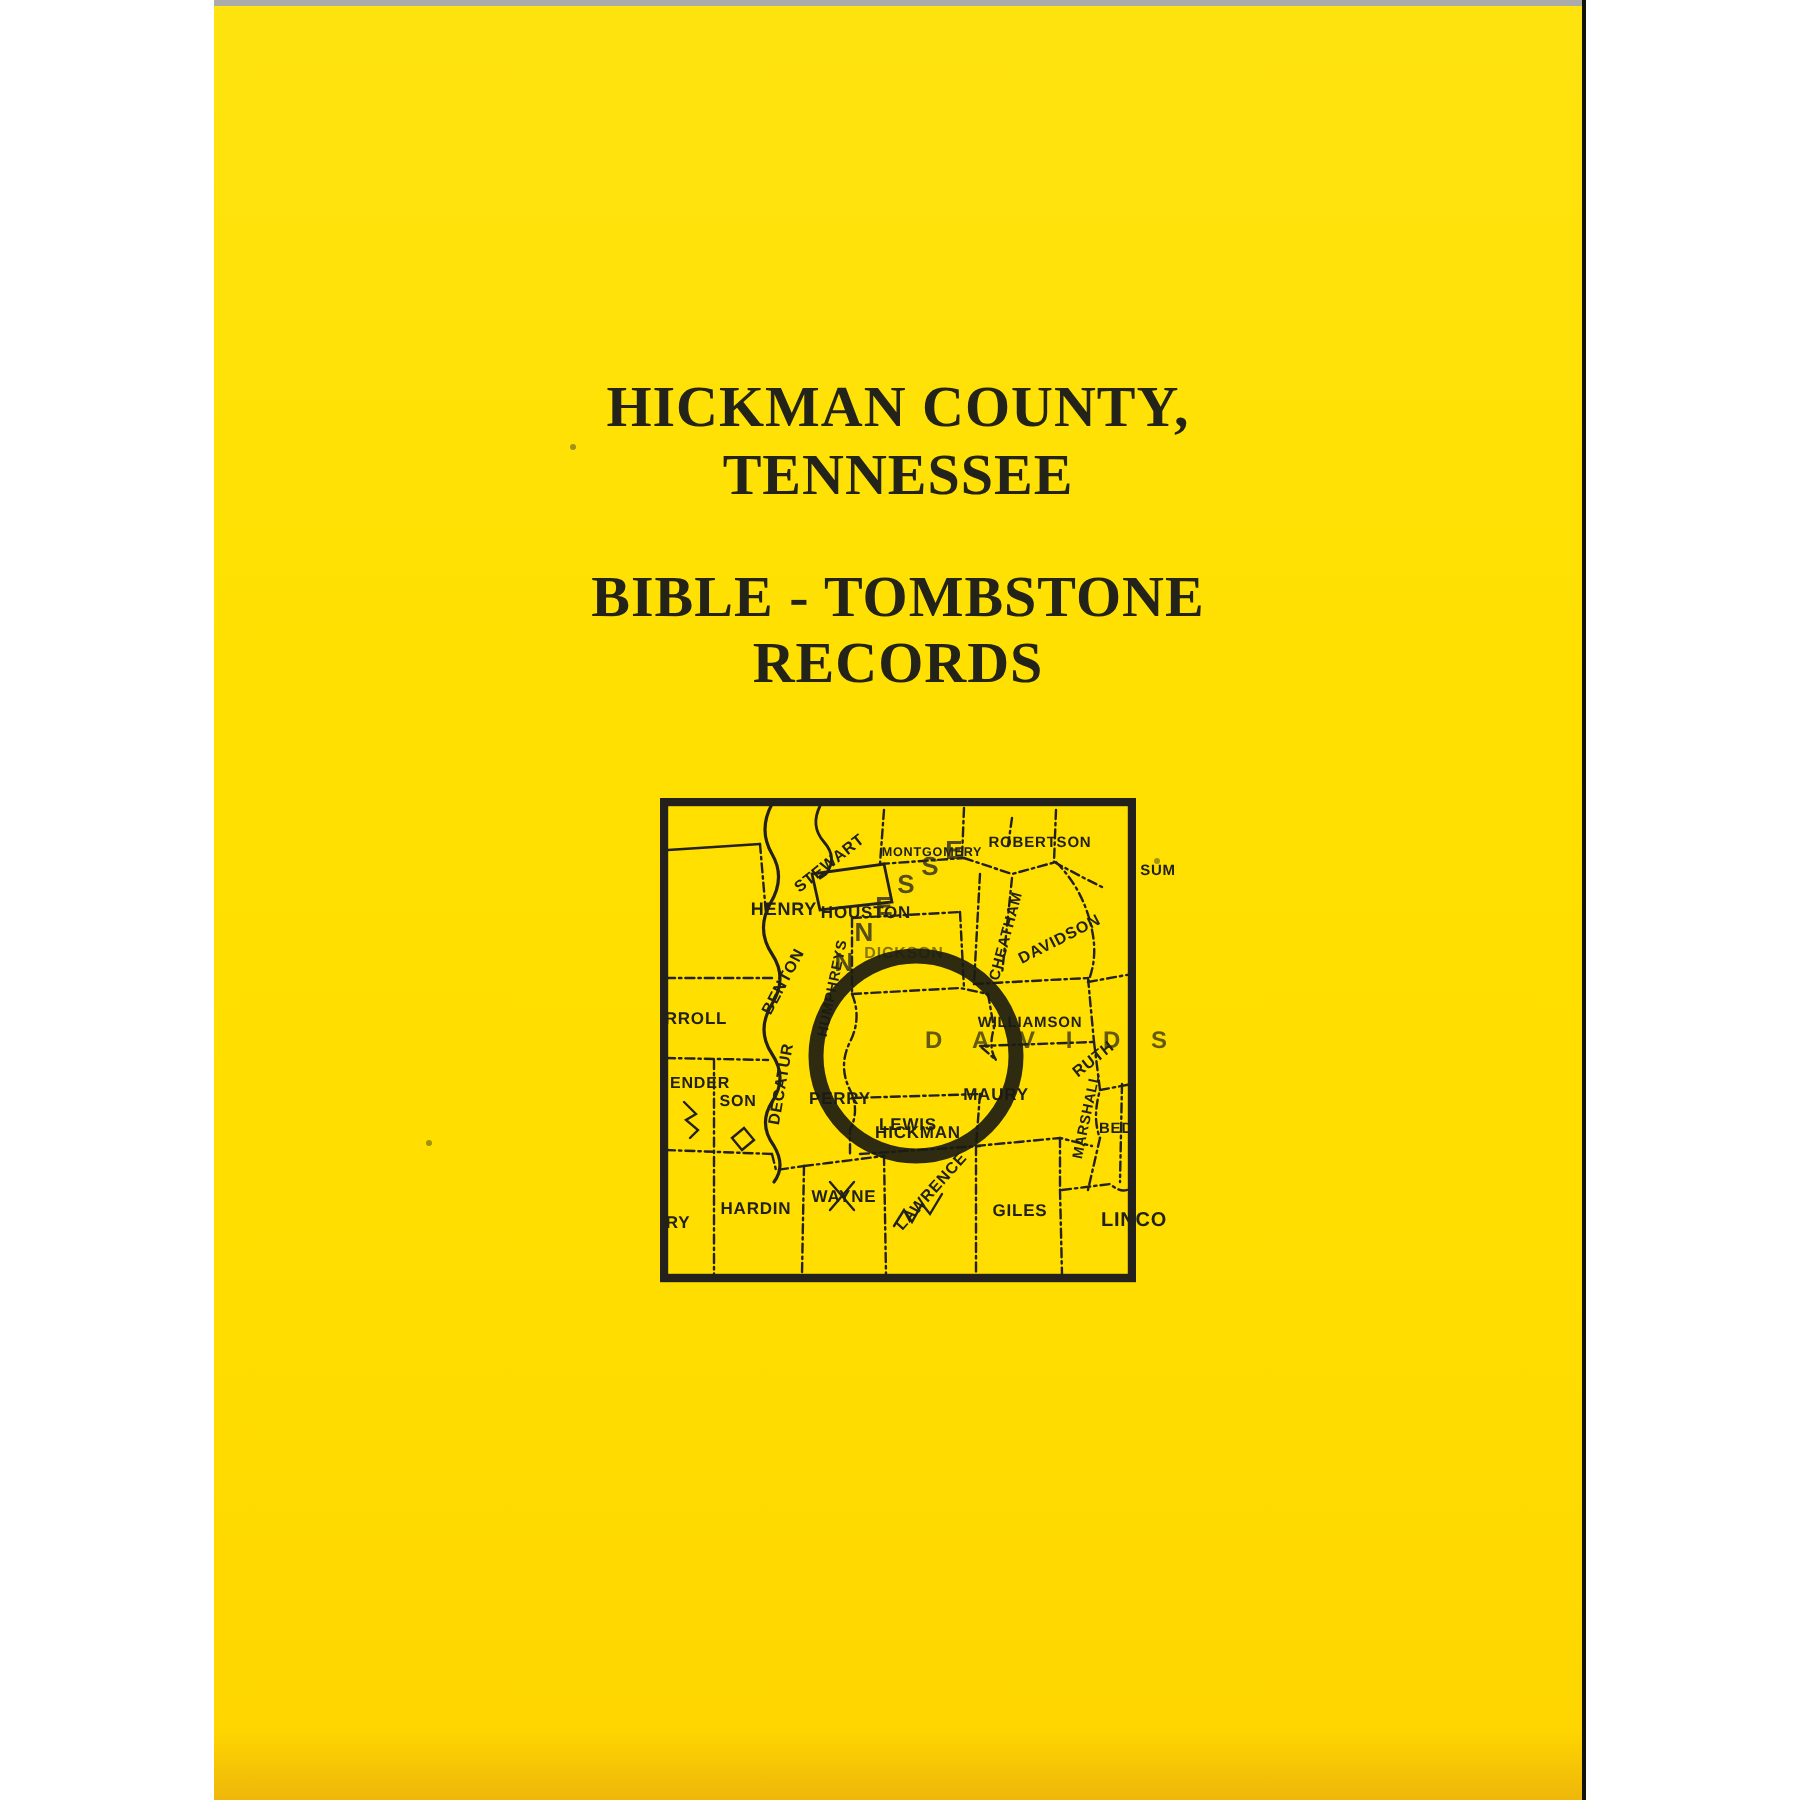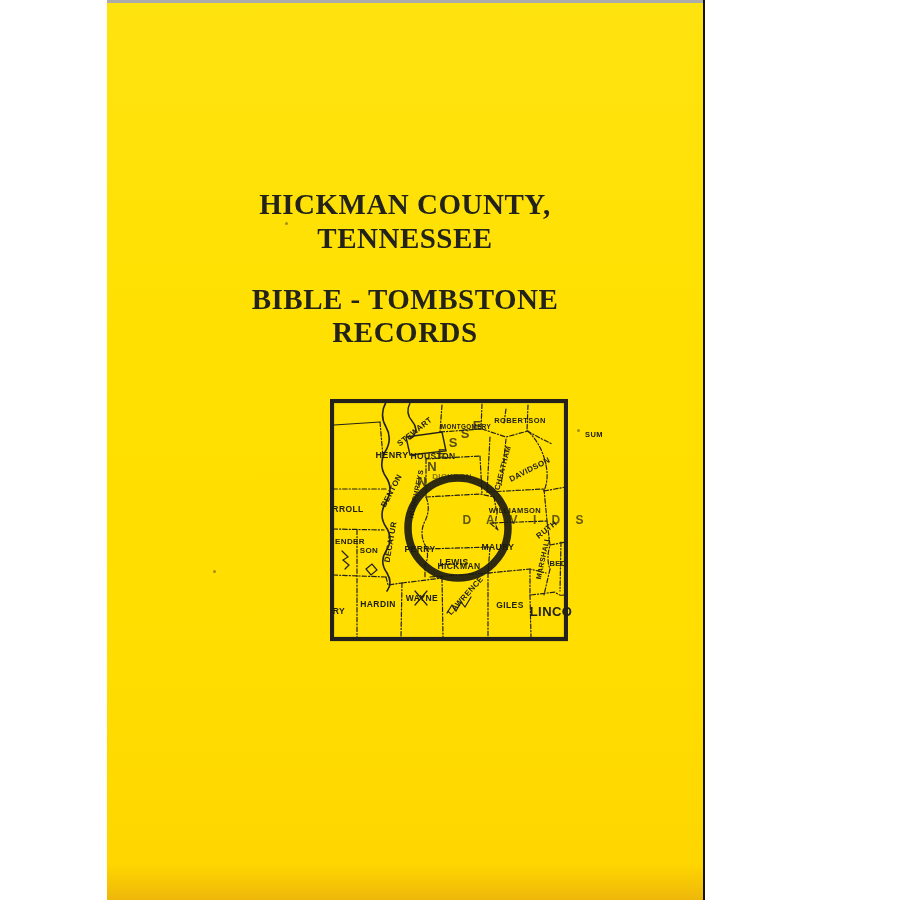--- a/index.html
+++ b/index.html
@@ -1,20 +1,20 @@
 <!DOCTYPE html>
 <html><head>
 <meta charset="utf-8">
 <style>
   html,body{margin:0;padding:0;background:#ffffff;width:900px;height:900px;overflow:hidden;}
   *{box-sizing:border-box;}
   #stage{position:relative;width:900px;height:900px;background:#ffffff;font-family:"Liberation Serif",serif;}
   
   #page{
-    position:absolute;left:107px;top:0;width:598px;height:900px;
+    position:absolute;left:107px;top:0;width:686px;height:900px;
     background:linear-gradient(180deg,#ffe30f 0%,#ffe000 40%,#ffdd00 75%,#ffd600 96%,#eeb70a 100%);
     border-right:2px solid #131308;
   }
   #page .topedge{position:absolute;left:0;top:0;width:100%;height:3px;background:#ababab;}
   .speck{position:absolute;width:3px;height:3px;border-radius:50%;background:rgba(90,80,30,.55);}
   
   .titleblock{position:absolute;left:0;width:100%;text-align:center;color:#23231a;
     font-weight:bold;letter-spacing:.5px;}
   #title{top:187px;font-size:29px;line-height:34px;}
   #subtitle{top:283px;font-size:29px;line-height:33px;}
@@ -110,21 +110,21 @@
           <path d="M85,192 l12,14 M97,192 l-12,14"></path>
           <path d="M117,214 l5,-8 l4,6 l5,-9 l4,5 l6,-10"></path>
         </g>
       </svg>
 
       <div id="labels">
           <span class="clabel" style="left: 62px; top: 56px; font-size: 9px; transform: translate(-50%, -50%) rotate(0deg);">HENRY</span>
           <span class="clabel" style="left: 85px; top: 33px; font-size: 8px; transform: translate(-50%, -50%) rotate(-38deg);">STEWART</span>
           <span class="clabel" style="left: 136px; top: 28px; font-size: 6.3px; transform: translate(-50%, -50%) rotate(0deg);">MONTGOMERY</span>
           <span class="clabel" style="left: 190px; top: 22px; font-size: 7.5px; transform: translate(-50%, -50%) rotate(0deg);">ROBERTSON</span>
-          <span class="clabel" style="left: 242px; top: 36px; font-size: 7.5px; transform: translate(-50%, -50%) rotate(0deg); padding-left: 44px;">SUM</span>
+          <span class="clabel" style="left: 227px; top: 36px; font-size: 7.5px; transform: translate(-50%, -50%) rotate(0deg); padding-left: 44px;">SUM</span>
           <span class="clabel" style="left: 103px; top: 57px; font-size: 8.5px; transform: translate(-50%, -50%) rotate(0deg);">HOUSTON</span>
           <span class="clabel" style="left: 173px; top: 69px; font-size: 7.5px; transform: translate(-50%, -50%) rotate(-75deg);">CHEATHAM</span>
           <span class="clabel" style="left: 200px; top: 71px; font-size: 8px; transform: translate(-50%, -50%) rotate(-27deg);">DAVIDSON</span>
           <span class="clabel" style="left: 62px; top: 92px; font-size: 8px; transform: translate(-50%, -50%) rotate(-62deg);">BENTON</span>
           <span class="clabel" style="left: 86px; top: 95px; font-size: 7.2px; transform: translate(-50%, -50%) rotate(-78deg);">HUMPHREYS</span>
           <span class="clabel" style="left: 122px; top: 78px; font-size: 8px; transform: translate(-50%, -50%) rotate(0deg); opacity: 0.55;">DICKSON</span>
           <span class="clabel" style="left: 18px; top: 110px; font-size: 8.5px; transform: translate(-50%, -50%) rotate(0deg);">RROLL</span>
           <span class="clabel" style="left: 185px; top: 112px; font-size: 7.5px; transform: translate(-50%, -50%) rotate(0deg);">WILLIAMSON</span>
           <span class="clabel" style="left: 129px; top: 123px; font-size: 8.5px; transform: translate(-50%, -50%) rotate(0deg); margin-top: 44px;">HICKMAN</span>
           <span class="clabel bigletters" style="left: 196px; top: 121px; font-size: 12px; transform: translate(-50%, -50%) rotate(0deg); opacity: 0.7;">D A V I D S</span>
@@ -134,21 +134,21 @@
           <span class="clabel" style="left: 61px; top: 143px; font-size: 8px; transform: translate(-50%, -50%) rotate(-80deg);">DECATUR</span>
           <span class="clabel" style="left: 90px; top: 150px; font-size: 8.5px; transform: translate(-50%, -50%) rotate(0deg);">PERRY</span>
           <span class="clabel" style="left: 168px; top: 148px; font-size: 8.5px; transform: translate(-50%, -50%) rotate(0deg);">MAURY</span>
           <span class="clabel" style="left: 213px; top: 159px; font-size: 7.2px; transform: translate(-50%, -50%) rotate(-78deg);">MARSHALL</span>
           <span class="clabel" style="left: 228px; top: 165px; font-size: 7.5px; transform: translate(-50%, -50%) rotate(0deg);">BED</span>
           <span class="clabel" style="left: 124px; top: 163px; font-size: 8.5px; transform: translate(-50%, -50%) rotate(0deg);">LEWIS</span>
           <span class="clabel" style="left: 48px; top: 205px; font-size: 8.5px; transform: translate(-50%, -50%) rotate(0deg); text-align: center;">HARDIN</span>
           <span class="clabel" style="left: 92px; top: 199px; font-size: 8.5px; transform: translate(-50%, -50%) rotate(0deg);">WAYNE</span>
           <span class="clabel" style="left: 136px; top: 197px; font-size: 8px; transform: translate(-50%, -50%) rotate(-48deg);">LAWRENCE</span>
           <span class="clabel" style="left: 180px; top: 206px; font-size: 8.5px; transform: translate(-50%, -50%) rotate(0deg);">GILES</span>
-          <span class="clabel" style="left: 221px; top: 212px; font-size: 13px; transform: translate(-50%, -50%) rotate(0deg);">LINCO</span>
+          <span class="clabel" style="left: 237px; top: 212px; font-size: 10px; transform: translate(-50%, -50%) rotate(0deg);">LINCO</span>
           <span class="clabel" style="left: 9px; top: 212px; font-size: 8.5px; transform: translate(-50%, -50%) rotate(0deg);">RY</span>
           <span class="stletter" style="left: 92px; top: 82px; transform: translate(-50%, -50%) rotate(0deg);">N</span>
           <span class="stletter" style="left: 102px; top: 67px; transform: translate(-50%, -50%) rotate(0deg);">N</span>
           <span class="stletter" style="left: 112px; top: 54px; transform: translate(-50%, -50%) rotate(0deg);">E</span>
           <span class="stletter" style="left: 123px; top: 43px; transform: translate(-50%, -50%) rotate(0deg);">S</span>
           <span class="stletter" style="left: 135px; top: 34px; transform: translate(-50%, -50%) rotate(0deg);">S</span>
           <span class="stletter" style="left: 147px; top: 26px; transform: translate(-50%, -50%) rotate(0deg);">E</span>
         </div>
 
       <svg width="238" height="243" viewBox="0 0 238 243" style="pointer-events:none">

